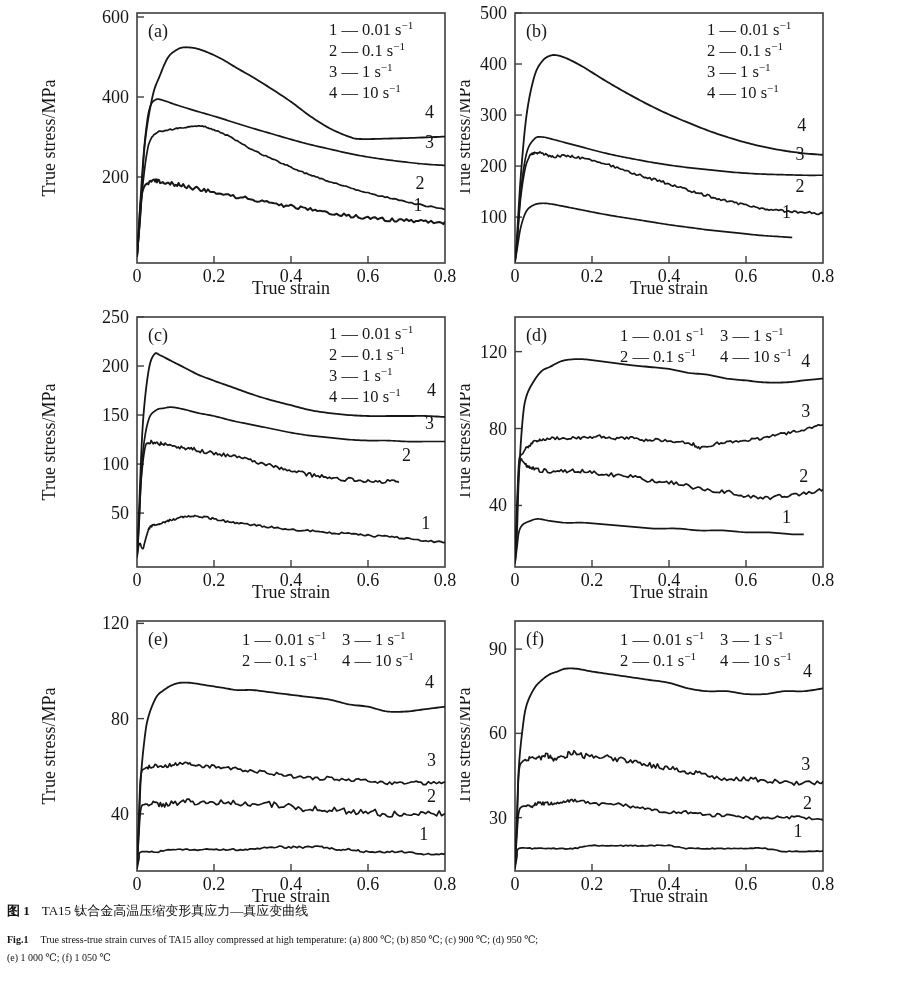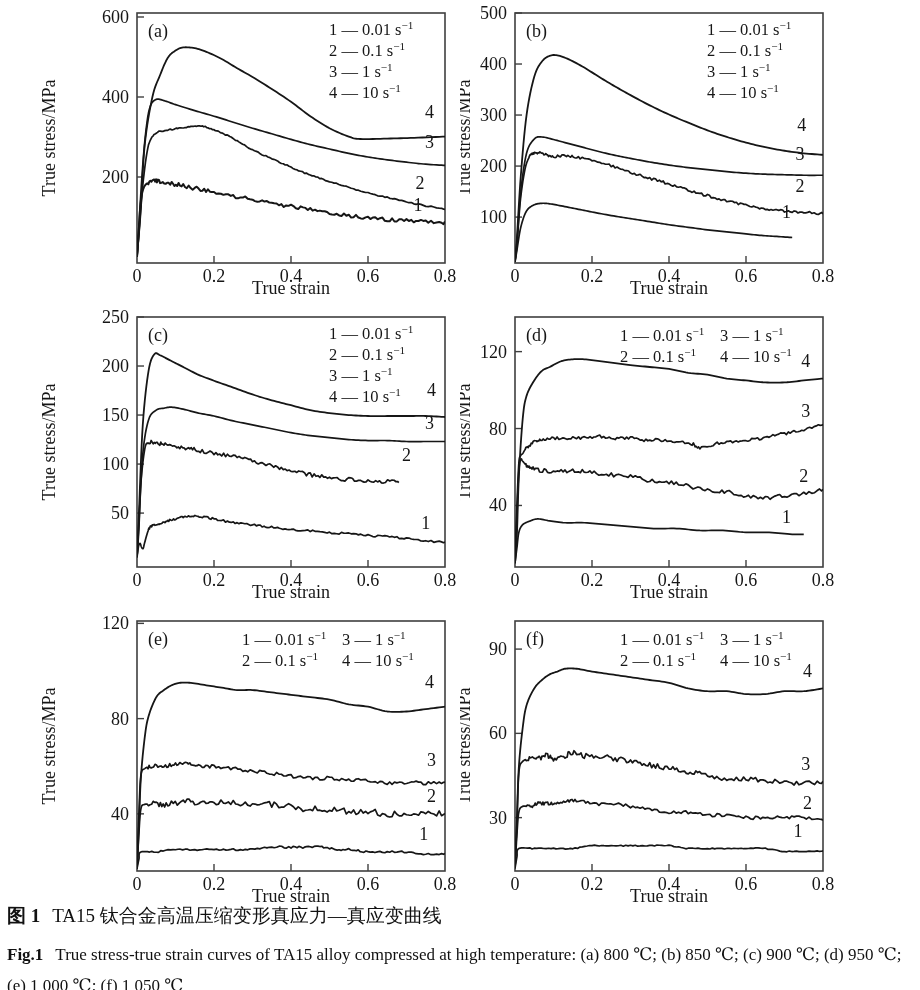--- a/index.html
+++ b/index.html
@@ -1,22 +1,22 @@
 <!DOCTYPE html>
 <html><head>
 <meta charset="utf-8">
 <style>
   html,body{margin:0;padding:0;background:#fff;}
   .page{position:relative;width:920px;height:990px;background:#ffffff;overflow:hidden;
         font-family:"Liberation Serif","DejaVu Serif",serif;color:#111;}
   .panels{position:absolute;top:0;left:0;width:920px;height:900px;}
   .caption{position:absolute;top:901px;left:7px;right:6px;}
   .cap-line{margin:0;padding:0;}
-  .cap-zh{font-size:19px;line-height:1.6;margin-bottom:9px;font-family:"Liberation Serif","DejaVu Serif","DejaVu Sans",serif;}
-  .cap-en{font-size:17px;line-height:1.8;font-family:"Liberation Serif","DejaVu Serif",serif;}
+  .cap-zh{font-size:13px;line-height:1.6;margin-bottom:9px;font-family:"Liberation Serif","DejaVu Serif","DejaVu Sans",serif;}
+  .cap-en{font-size:10px;line-height:1.8;font-family:"Liberation Serif","DejaVu Serif",serif;}
   .bold{font-weight:bold;}
   .cap-sp{display:inline-block;width:12px;}
 </style>
 </head>
 <body>
 
 <div class="page">
   <div id="panels" class="panels"><svg width="460" height="300" viewBox="0 0 460 300" style="left: 0px; top: 0px;">
         <defs>
           <clipPath id="clip0">

